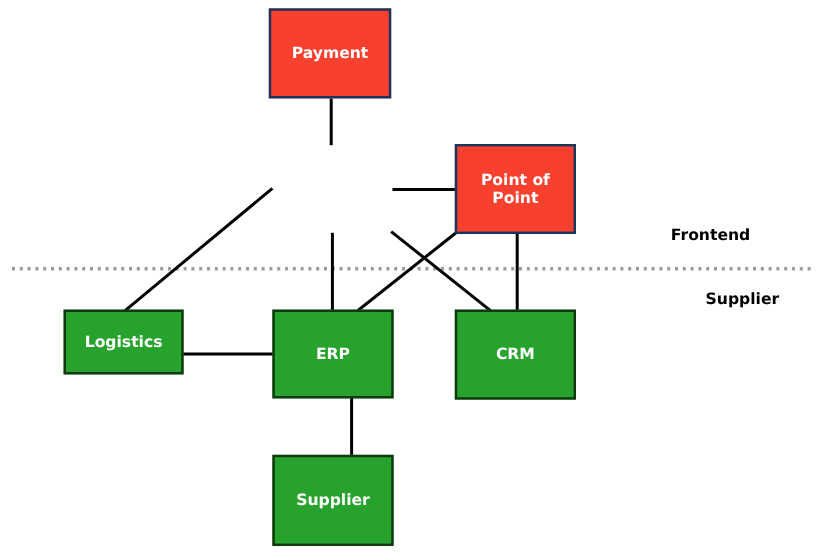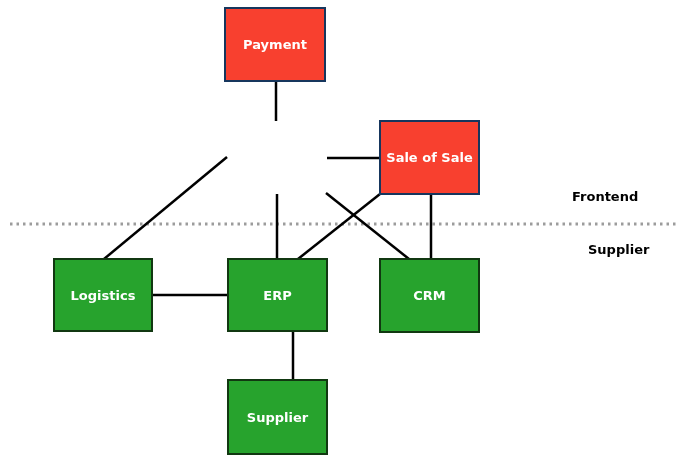--- a/index.html
+++ b/index.html
@@ -65,32 +65,32 @@
       <line x1="380" y1="194" x2="298" y2="259" stroke="#000000" stroke-width="2.5"></line>
       <line x1="431" y1="194" x2="431" y2="259" stroke="#000000" stroke-width="2.5"></line>
       <line x1="152" y1="295" x2="228" y2="295" stroke="#000000" stroke-width="2.5"></line>
       <line x1="293" y1="331" x2="293" y2="380" stroke="#000000" stroke-width="2.5"></line>
     </svg>
   <div id="node-layer" class="layer">
       <div class="node" style="left: 224px; top: 7px; width: 102px; height: 75px; background: rgb(248, 64, 47); border-color: rgb(22, 54, 93); color: rgb(255, 255, 255);">
         <span>Payment</span>
       </div>
       <div class="node" style="left: 379px; top: 120px; width: 101px; height: 75px; background: rgb(248, 64, 47); border-color: rgb(22, 54, 93); color: rgb(255, 255, 255);">
-        <span>Sale of Sale</span>
+        <span>Point of Point</span>
       </div>
-      <div class="node" style="left: 53px; top: 258px; width: 100px; height: 74px; background: rgb(39, 163, 45); border-color: rgb(17, 56, 17); color: rgb(255, 255, 255); text-align: right;">
+      <div class="node" style="left: 53px; top: 258px; width: 100px; height: 54px; background: rgb(39, 163, 45); border-color: rgb(17, 56, 17); color: rgb(255, 255, 255); text-align: right;">
         <span>Logistics</span>
       </div>
       <div class="node" style="left: 227px; top: 258px; width: 101px; height: 74px; background: rgb(39, 163, 45); border-color: rgb(17, 56, 17); color: rgb(255, 255, 255);">
         <span>ERP</span>
       </div>
       <div class="node" style="left: 379px; top: 258px; width: 101px; height: 75px; background: rgb(39, 163, 45); border-color: rgb(17, 56, 17); color: rgb(255, 255, 255);">
         <span>CRM</span>
       </div>
       <div class="node" style="left: 227px; top: 379px; width: 101px; height: 76px; background: rgb(39, 163, 45); border-color: rgb(17, 56, 17); color: rgb(255, 255, 255);">
         <span>Supplier</span>
       </div>
     </div>
   <div id="label-layer" class="layer">
-      <div class="zone-label" style="left: 572px; top: 190px;">Frontend</div>
+      <div class="zone-label" style="left: 559px; top: 190px;">Frontend</div>
       <div class="zone-label" style="left: 588px; top: 243px;">Supplier</div>
     </div>
 </div>
 
 </body></html>

